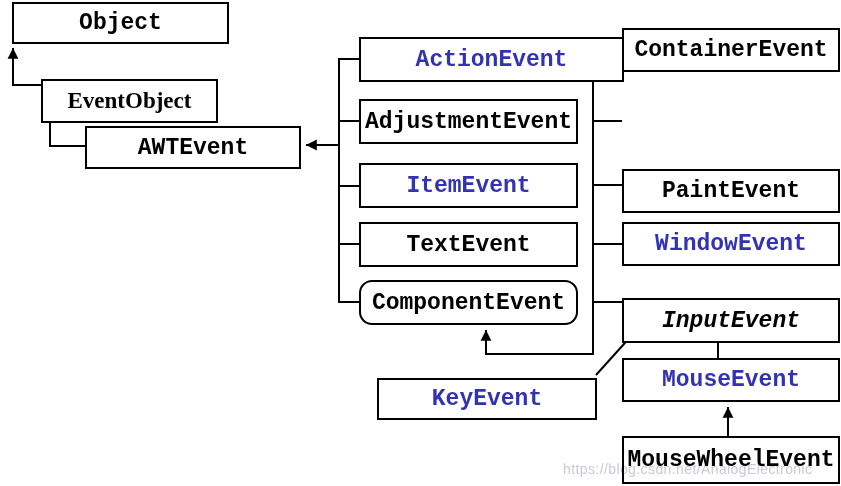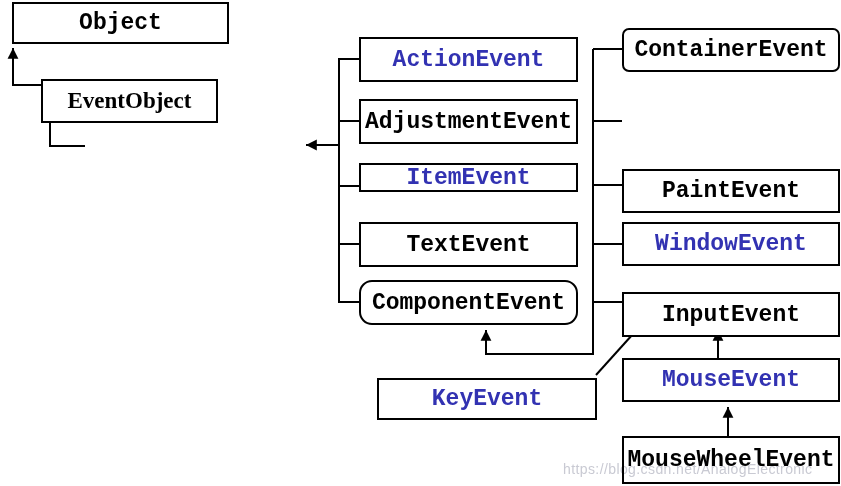--- a/index.html
+++ b/index.html
@@ -19,30 +19,30 @@
     display:flex; align-items:center; justify-content:center;
     font-weight:bold; font-size:23px; color:var(--black-text, #000);
     z-index:2;
     white-space:nowrap;
   }
   .node.blue { color:var(--blue-text, #3232b2); }
   
   .n-object          { left:1px;   top:2px;   width:217px; height:42px;margin-left:11px; }
   .n-eventobject     { left:41px;  top:79px;  width:177px; height:44px;font-family:Liberation Serif, serif; }
   .n-awtevent        { left:85px;  top:126px; width:216px; height:43px; }
-  .n-actionevent     { left:359px; top:37px;  width:219px; height:45px; }
+  .n-actionevent     { left:359px; top:37px;  width:265px; height:45px; }
   .n-adjustmentevent { left:359px; top:99px;  width:219px; height:45px; }
-  .n-itemevent       { left:359px; top:163px; width:219px; height:29px; }
+  .n-itemevent       { left:359px; top:163px; width:219px; height:45px; }
   .n-textevent       { left:359px; top:222px; width:219px; height:45px;align-items:center; }
   .n-componentevent  { left:359px; top:280px; width:219px; height:45px;border-radius:13px; }
-  .n-containerevent  { left:622px; top:28px;  width:218px; height:44px;border-radius:7px; }
+  .n-containerevent  { left:622px; top:28px;  width:218px; height:44px; }
   .n-focusevent      { left:622px; top:99px;  width:218px; height:44px; }
   .n-paintevent      { left:622px; top:163px; width:218px; height:44px;margin-top:6px; }
   .n-windowevent     { left:622px; top:222px; width:218px; height:44px; }
-  .n-inputevent      { left:622px; top:292px; width:218px; height:45px; }
+  .n-inputevent      { left:622px; top:298px; width:218px; height:45px;font-style:italic; }
   .n-keyevent        { left:377px; top:378px; width:220px; height:42px; }
   .n-mouseevent      { left:622px; top:358px; width:218px; height:44px; }
   .n-mousewheelevent { left:622px; top:436px; width:218px; height:48px; }
   .watermark {
     position:absolute;
     left:563px; top:461px; width:278px;
     font-family:Liberation Sans, sans-serif;
     font-size:14px; letter-spacing:0.4px;
     color:var(--watermark, #c9cad3);
     mix-blend-mode:darken;
@@ -92,20 +92,23 @@
       <path d="M728,436 V407" fill="none" stroke="#000" stroke-width="2" marker-end="url(#arrow)"></path>
     </g>
   </svg>
 
   <div class="node n-object">
     <span>Object</span>
   </div>
   <div class="node n-eventobject">
     <span>EventObject</span>
   </div>
+  <div class="node n-awtevent">
+    <span>AWTEvent</span>
+  </div>
 
   <div class="node blue n-actionevent">
     <span>ActionEvent</span>
   </div>
   <div class="node n-adjustmentevent">
     <span>AdjustmentEvent</span>
   </div>
   <div class="node blue n-itemevent">
     <span>ItemEvent</span>
   </div>

